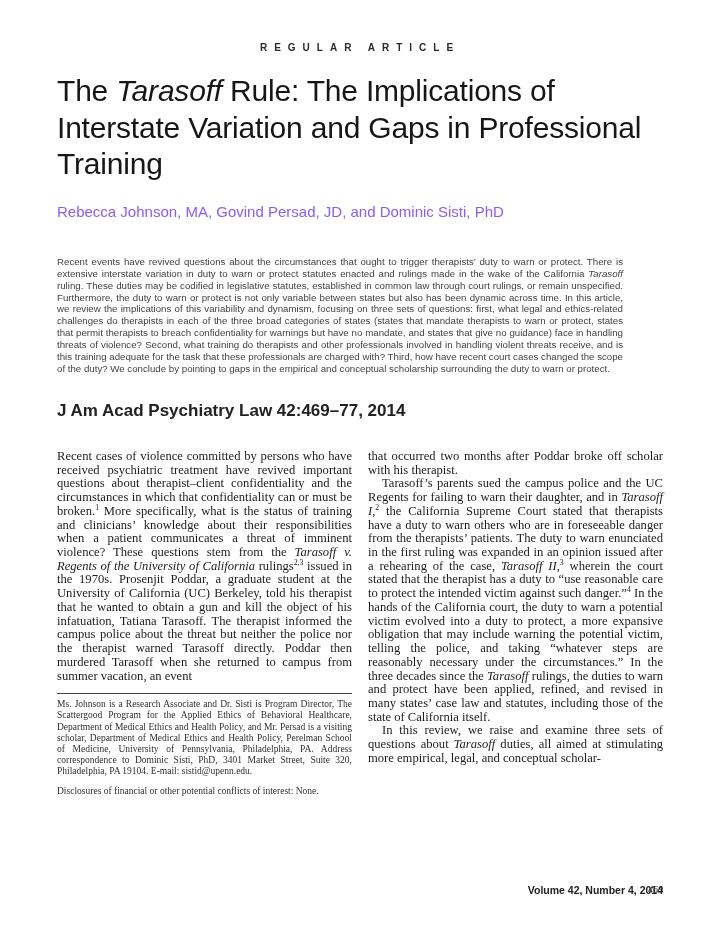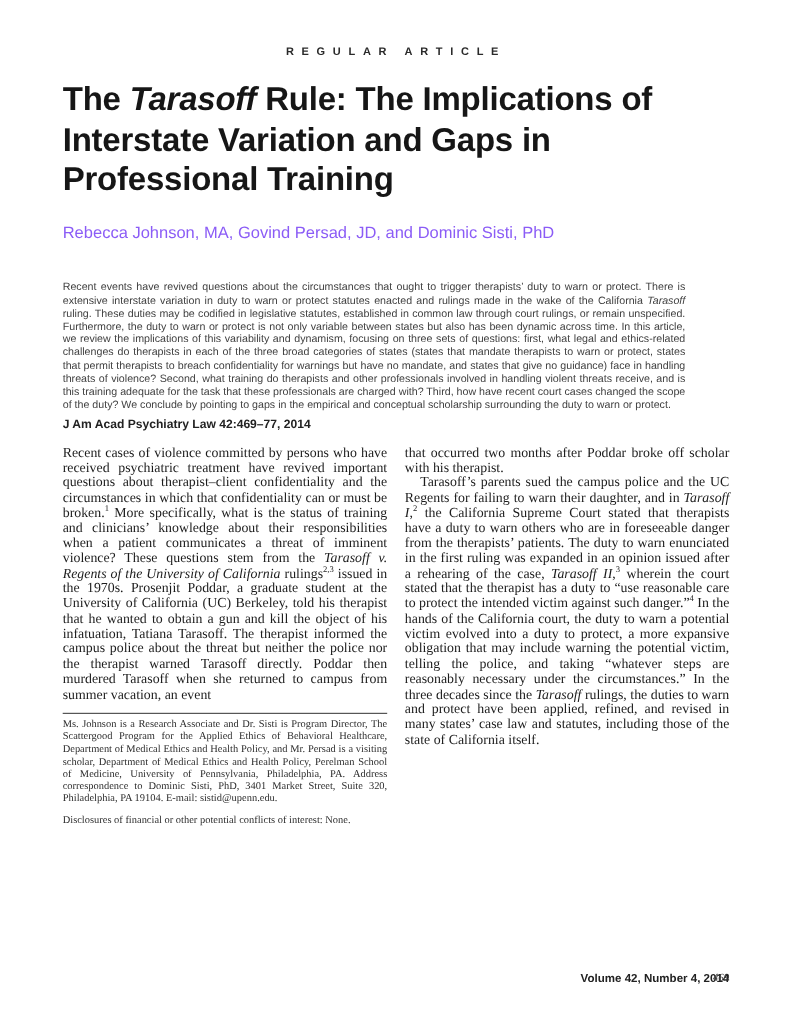--- a/index.html
+++ b/index.html
@@ -25,21 +25,21 @@
     font-size: 10px;
     font-weight: bold;
     letter-spacing: 7px;
     color: #2a2a2a;
   }
   .title {
     margin-top: 20px;
     width: 612px;
     font-family: "Liberation Sans", sans-serif;
     font-size: 30px;
-    font-weight: bold;
+    font-weight: normal;
     line-height: 1.22;
     letter-spacing: -0.2px;
     color: #161616;
   }
   .title i { font-style: italic; }
   .authors {
     margin-top: 20px;
     font-family: "Liberation Sans", sans-serif;
     font-size: 15px;
     color: #8b5cf6;
@@ -47,28 +47,28 @@
   .abstract {
     margin-top: 36px;
     width: 566px;
     font-family: "Liberation Sans", sans-serif;
     font-size: 9.7px;
     line-height: 1.23;
     text-align: justify;
     color: #3f3f3f;
   }
   .citation {
-    margin-top: 5px;
+    margin-top: 26px;
     font-family: "Liberation Sans", sans-serif;
-    font-size: 11px;
+    font-size: 17px;
     font-weight: bold;
     color: #222;
   }
   .columns {
-    margin-top: 13px;
+    margin-top: 29px;
     display: flex;
     gap: 16px;
     min-height: 412px;
   }
   .col {
     flex: 1;
     min-width: 0;
   }
   .body-par {
     font-size: 12.6px;
@@ -139,20 +139,21 @@
       <p class="footnote">Ms. Johnson is a Research Associate and Dr. Sisti is Program Director, The Scattergood Program for the Applied Ethics of Behavioral Healthcare, Department of Medical Ethics and Health Policy, and Mr. Persad is a visiting scholar, Department of Medical Ethics and Health Policy, Perelman School of Medicine, University of Pennsylvania, Philadelphia, PA. Address correspondence to Dominic Sisti, PhD, 3401 Market Street, Suite 320, Philadelphia, PA 19104. E-mail: sistid@upenn.edu.</p>
 
       <p class="footnote">Disclosures of financial or other potential conflicts of interest: None.</p>
     </div>
 
     <div class="col">
       <p class="body-par">that occurred two months after Poddar broke off scholar with his therapist.</p>
 
       <p class="body-par">Tarasoff’s parents sued the campus police and the UC Regents for failing to warn their daughter, and in <i>Tarasoff I</i>,<sup>2</sup> the California Supreme Court stated that therapists have a duty to warn others who are in foreseeable danger from the therapists’ patients. The duty to warn enunciated in the first ruling was expanded in an opinion issued after a rehearing of the case, <i>Tarasoff II</i>,<sup>3</sup> wherein the court stated that the therapist has a duty to “use reasonable care to protect the intended victim against such danger.”<sup>4</sup> In the hands of the California court, the duty to warn a potential victim evolved into a duty to protect, a more expansive obligation that may include warning the potential victim, telling the police, and taking “whatever steps are reasonably necessary under the circumstances.” In the three decades since the <i>Tarasoff</i> rulings, the duties to warn and protect have been applied, refined, and revised in many states’ case law and statutes, including those of the state of California itself.</p>
 
+      <p class="body-par">In this review, we raise and examine three sets of questions about <i>Tarasoff</i> duties, all aimed at stimulating more empirical, legal, and conceptual scholar-</p>
     </div>
 
   </div>
 
   <div class="footer">
     <div class="footer-center">Volume 42, Number 4, 2014</div>
     <div class="footer-page">469</div>
   </div>
 
 </div>

